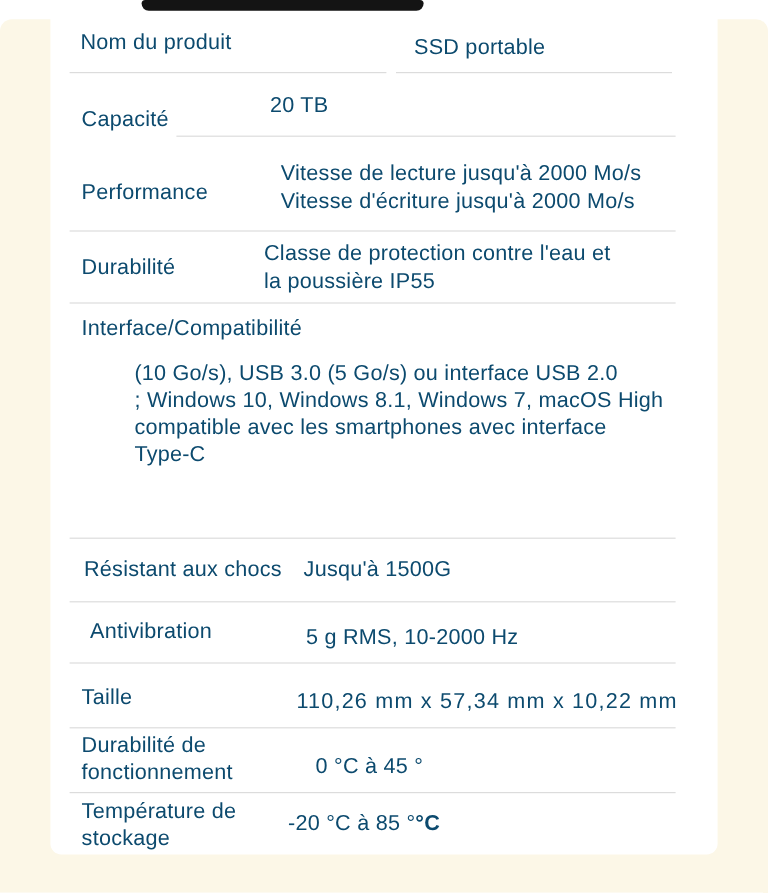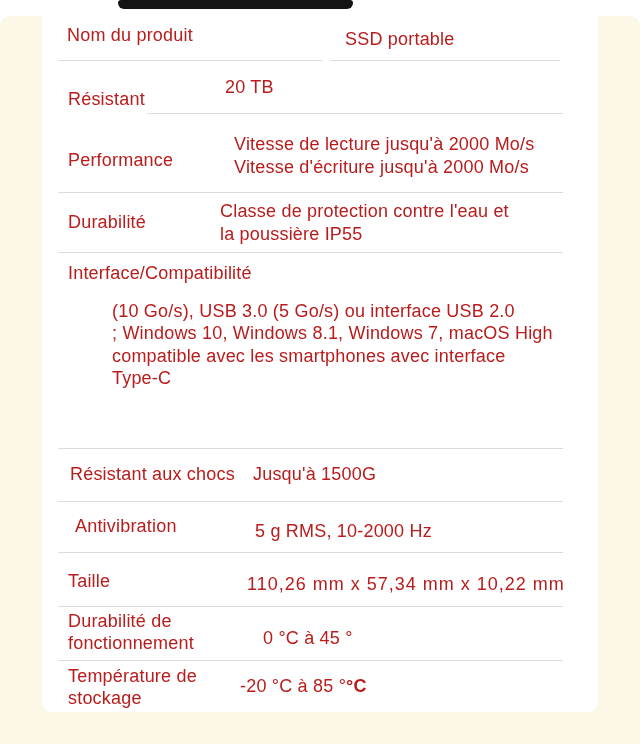--- a/index.html
+++ b/index.html
@@ -16,21 +16,21 @@
   .card{
     position:absolute;left:42px;top:0;width:556px;height:712px;
     background:#ffffff;border-radius:0 0 9px 9px;
   }
   .topbar{
     position:absolute;left:118px;top:0;width:235px;height:9px;
     background:#141414;border-radius:3px 3px 6px 6px;
   }
   .txt{
     position:absolute;font-size:18px;line-height:23px;
-    letter-spacing:0.2px;white-space:nowrap;color:#b91c1c;
+    letter-spacing:0.2px;white-space:nowrap;color:#0c4a6e;
   }
   .wrap{white-space:normal;}
   .divider{position:absolute;height:1px;background:#dcdcdc;}
   
   #r1l{left:67px;top:24px;}   #r1v{left:345px;top:28px;}
   #d1a{top:60px;left:58px;width:264px;} #d1b{top:60px;left:330px;width:230px;}
   
   #r2l{left:68px;top:88px;}   #r2v{left:225px;top:76px;}
   #d2{top:113px;left:147px;width:416px;}
   
@@ -66,21 +66,21 @@
 
 <div class="page-bg"></div>
 <div class="card"></div>
 <div class="topbar"></div>
 
 <div class="txt" id="r1l">Nom du produit</div>
 <div class="txt" id="r1v">SSD portable</div>
 <div class="divider" id="d1a"></div>
 <div class="divider" id="d1b"></div>
 
-<div class="txt" id="r2l">Résistant</div>
+<div class="txt" id="r2l">Capacité</div>
 <div class="txt" id="r2v">20 TB</div>
 <div class="divider" id="d2"></div>
 
 <div class="txt" id="r3l">Performance</div>
 <div class="txt" id="r3v">
   <div>Vitesse de lecture jusqu'à 2000 Mo/s</div>
   <div>Vitesse d'écriture jusqu'à 2000 Mo/s</div>
 </div>
 <div class="divider" id="d3"></div>
 

